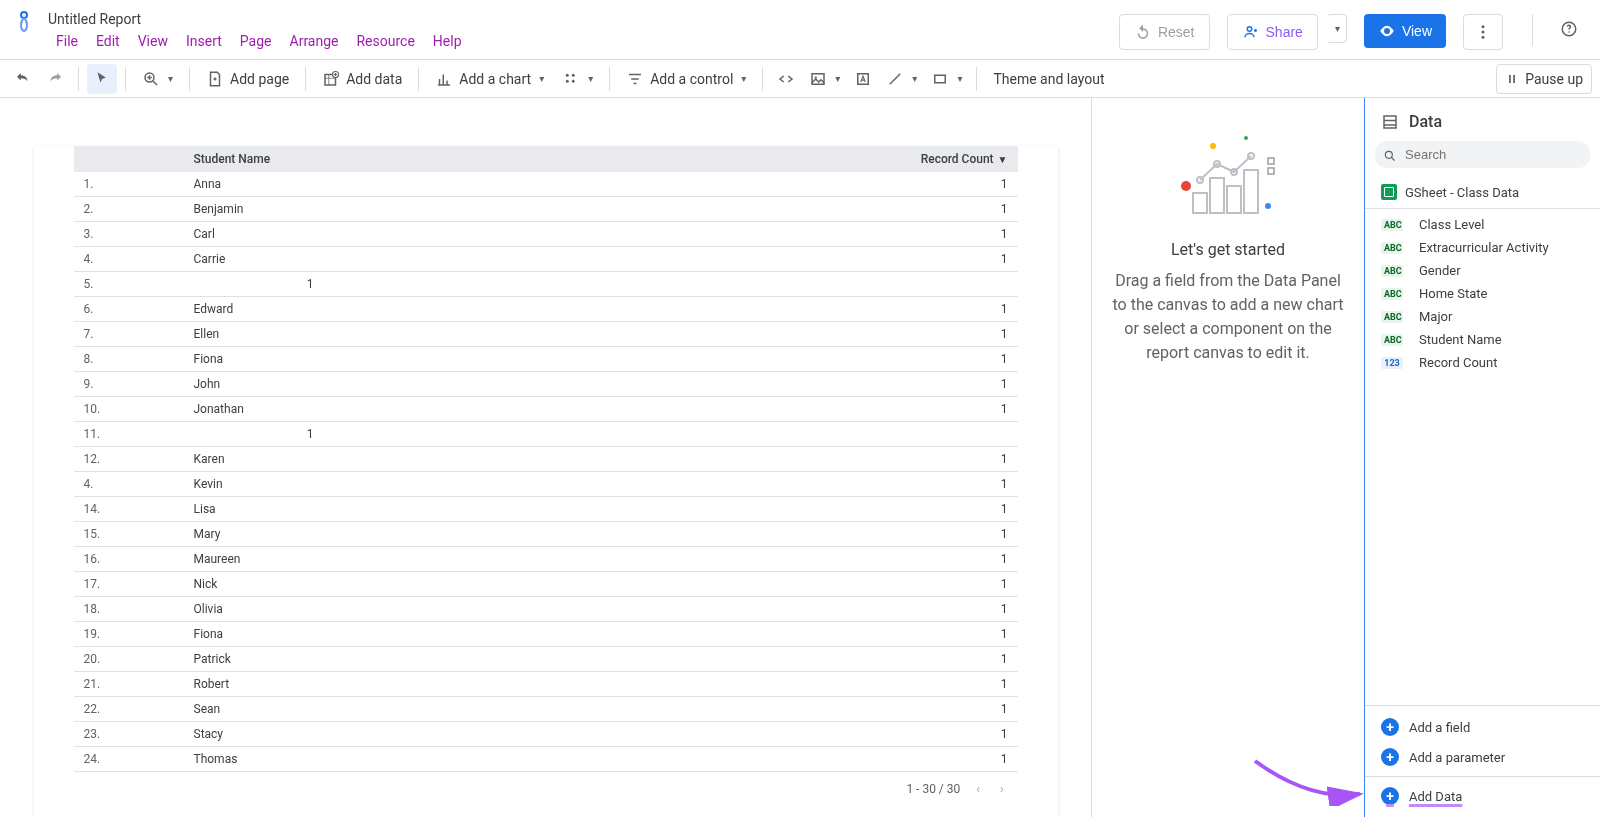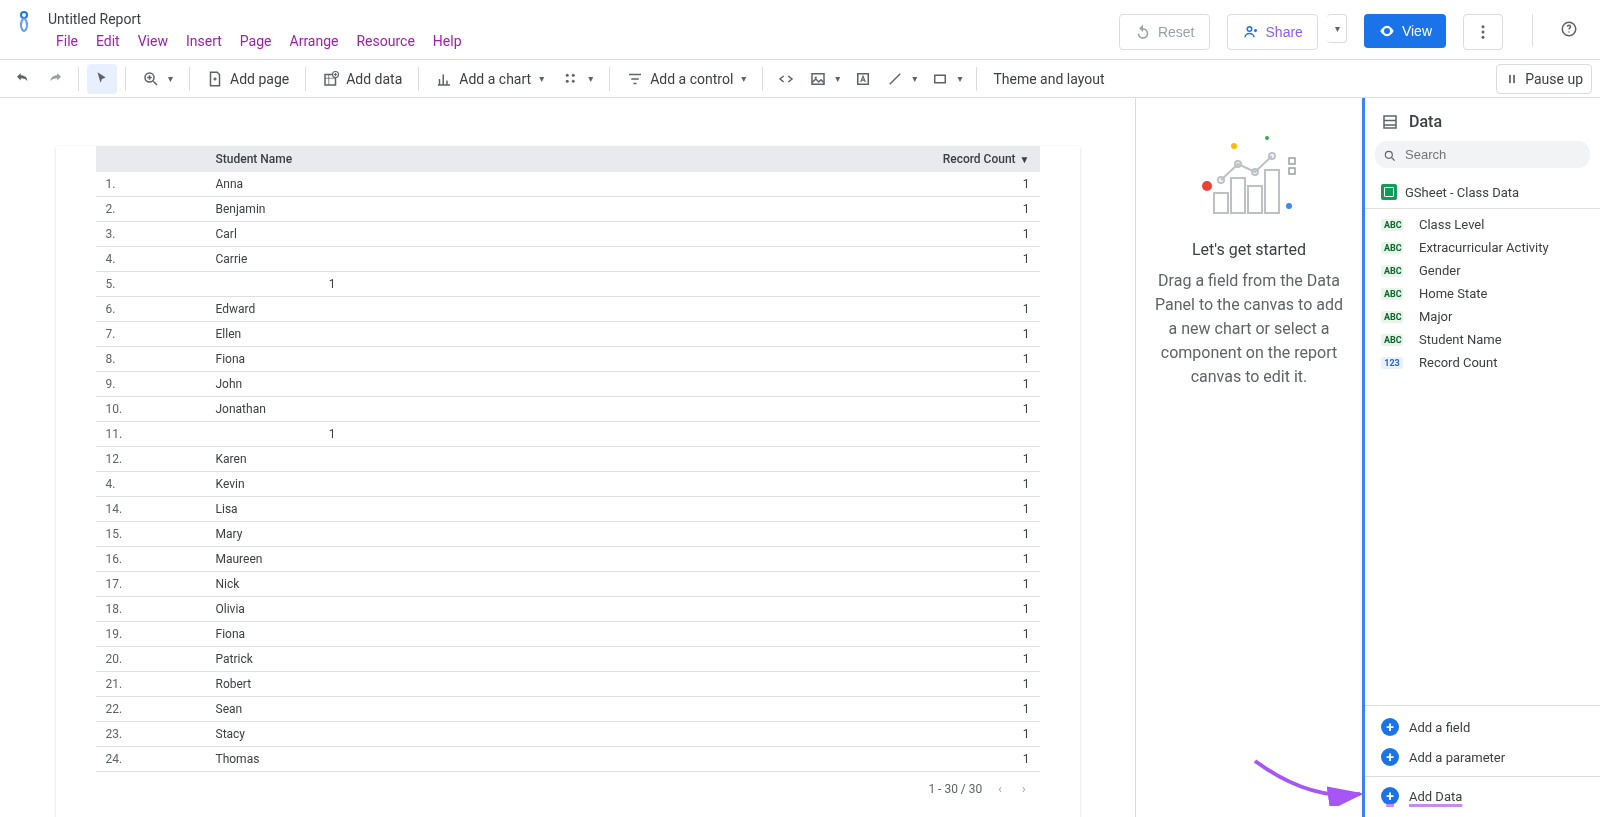--- a/index.html
+++ b/index.html
@@ -39,21 +39,21 @@
 .th-count { width: 140px; padding: 6px 10px; text-align: right; display:flex; align-items:center; justify-content:flex-end; gap:4px;}
 .sort-icon { font-size:10px; }
 .table-body { font-size: 12px; }
 .table-row { display: flex; border-bottom: 1px solid #e0e0e0; }
 .td-index { width: 110px; padding: 5px 10px; color: #5f6368; }
 .td-name { flex: 1; padding: 5px 10px; }
 .td-count { width: 140px; padding: 5px 10px; text-align: right; }
 .table-footer { display:flex; justify-content:flex-end; align-items:center; gap:12px; padding:8px 10px 4px; font-size:12px; color:#5f6368;}
 .pager-btn { color:#9aa0a6; padding:2px 4px; cursor:pointer;}
 
-.side-panel-1 { width: 230px; border-left: 1px solid #dadce0; border-right:3px solid #3b82f6; padding: 30px 16px; text-align: center; overflow:auto;}
+.side-panel-1 { width: 274px; border-left: 1px solid #dadce0; border-right:1px solid #3b82f6; padding: 30px 16px; text-align: center; overflow:auto;}
 .getstarted-img { width: 120px; height: 100px; margin: 0 auto 12px; }
 .getstarted-title { font-size: 16px; color: #3c4043; margin-bottom: 10px; }
 .getstarted-desc { font-size: 16px; color: #5f6368; line-height: 1.5; }
 
 .side-panel-2 { width: 235px; display: flex; flex-direction: column; }
 .data-header { display: flex; align-items: center; gap: 10px; padding: 14px 16px 10px; font-size: 16px; font-weight: 500; color: #3c4043; }
 .data-search { margin: 0 10px 8px; }
 .data-search input { width: 100%; padding: 6px 8px 6px 30px; border: none; background: #f1f3f4; border-radius: 12px; font-size: 13px; }
 .data-search-wrap { position:relative; }
 .search-icon-pos { position:absolute; left:8px; top:6px; color:#5f6368; font-size:14px;}

